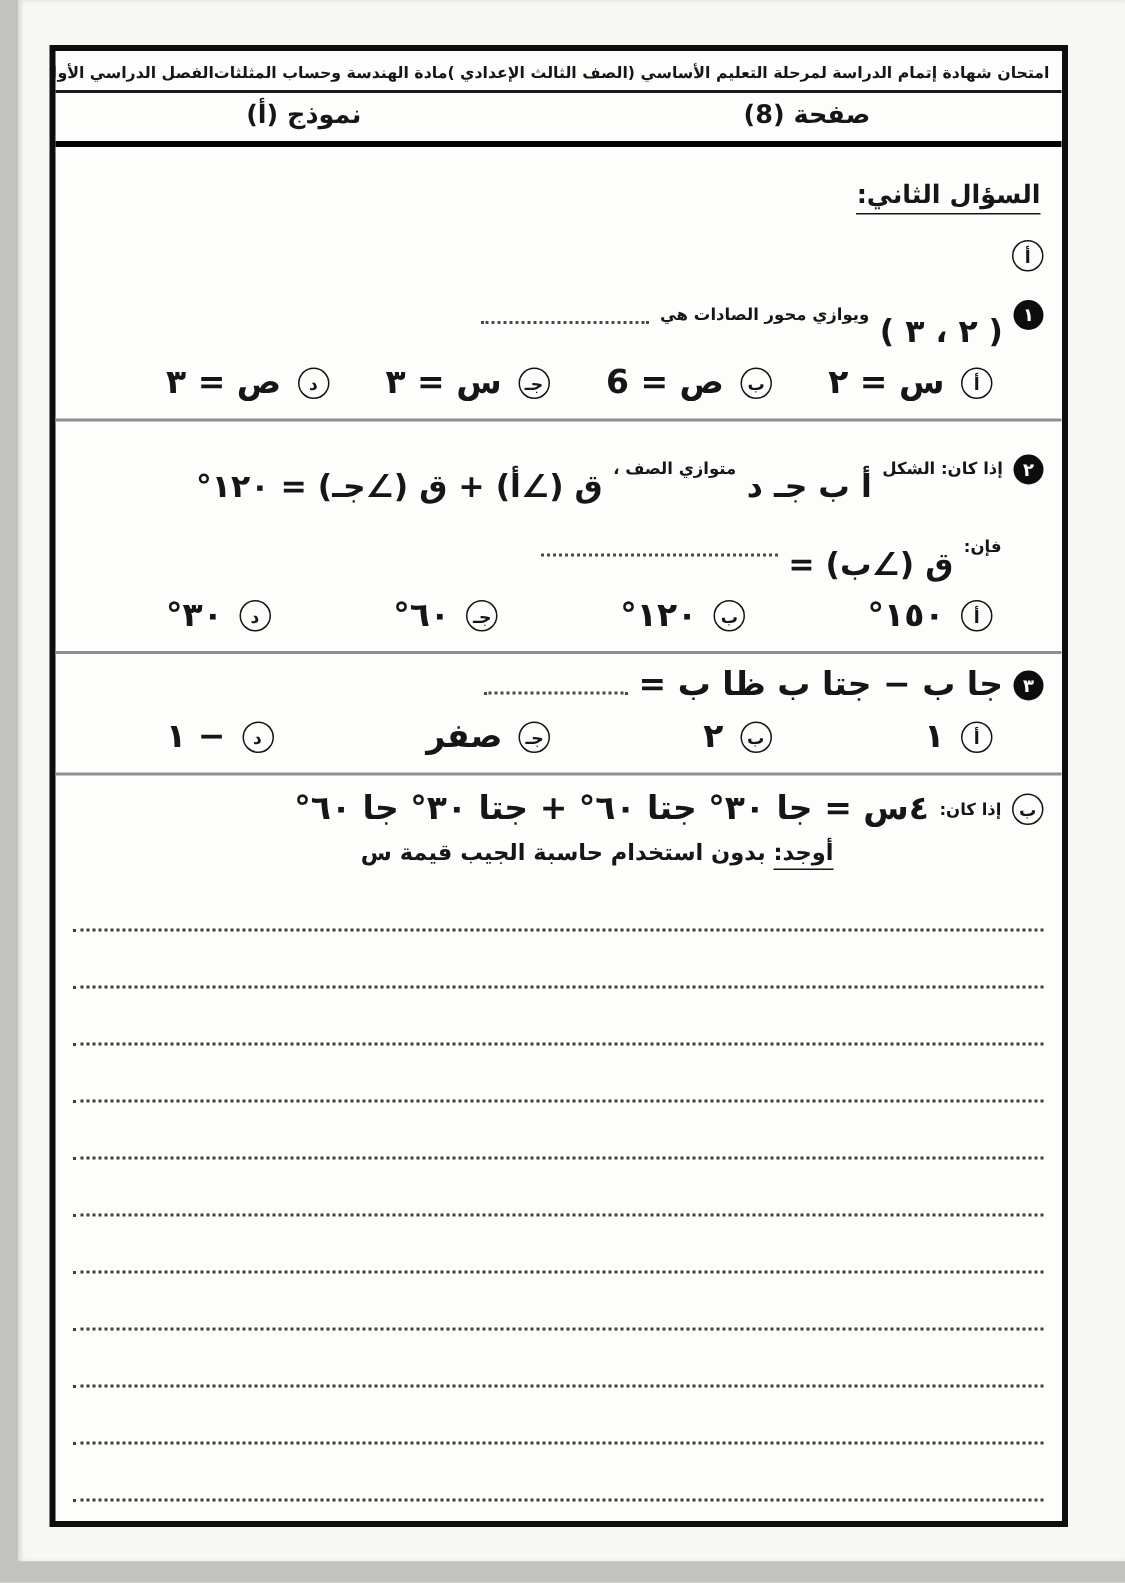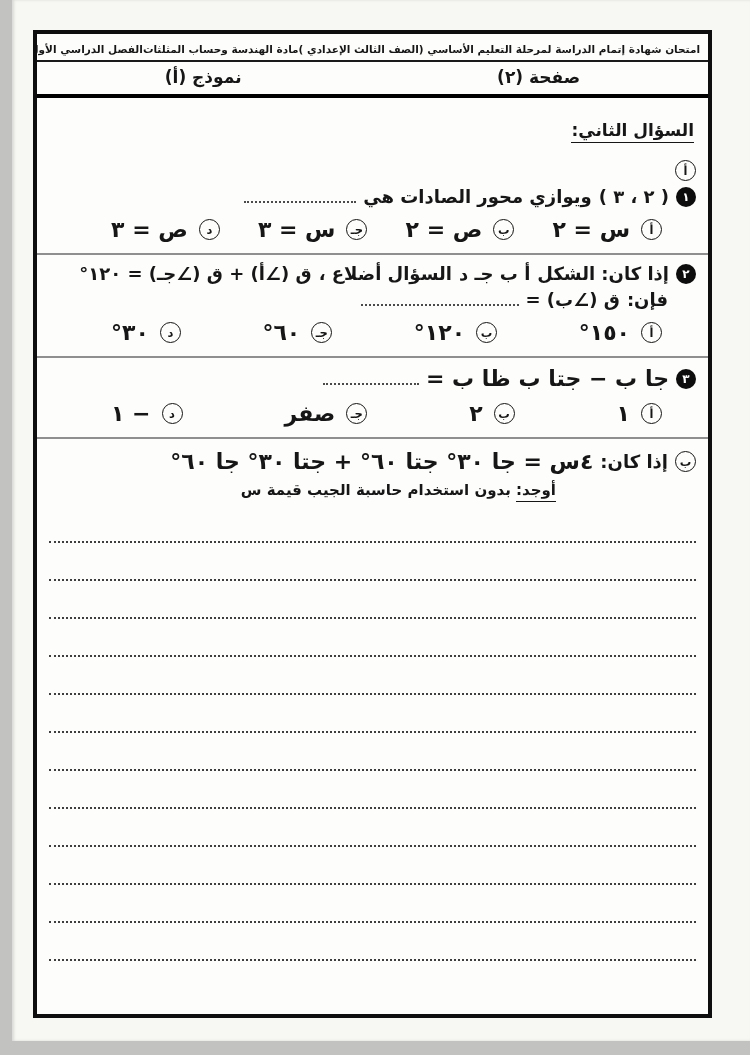--- a/index.html
+++ b/index.html
@@ -43,24 +43,24 @@
   .circ{
     display:inline-flex;align-items:center;justify-content:center;
     min-width:21px;height:21px;border:1.7px solid #141414;border-radius:50%;
     font-size:11.5px;font-weight:bold;box-sizing:border-box;flex-shrink:0;padding:0 1px;
   }
   .qnum{
     display:inline-flex;align-items:center;justify-content:center;
     width:20px;height:20px;border-radius:50%;background:#0d0d0d;color:#fff;
     font-size:12px;font-weight:bold;flex-shrink:0;
   }
-  .qtext{font-weight:bold;font-size:18px;}
+  .qtext{font-weight:bold;font-size:11px;}
   .instr{font-weight:bold;font-size:15px;}
   .math{font-size:22px;font-weight:bold;white-space:nowrap;}
-  .math-sm{font-size:18px;font-weight:bold;white-space:nowrap;}
+  .math-sm{font-size:21px;font-weight:bold;white-space:nowrap;margin-top:23px;}
   .dots{display:inline-block;border-bottom:2px dotted #4a4a4a;height:11px;}
   .dots-w110{width:112px;}
   .dots-w160{width:158px;}
   .dots-w90{width:96px;}
   .opts{
     display:flex;justify-content:space-between;align-items:center;
     padding:5px 34px 9px 62px;
   }
   .opt{display:flex;align-items:center;gap:11px;}
   .qsep{border:0;border-top:2px solid #8f8f8f;margin:2px -12px 8px;}
@@ -75,21 +75,21 @@
 <div class="photo">
   <div class="paper">
     <div class="frame">
 
       <div class="hdr1">
         <span class="t-exam">امتحان شهادة إتمام الدراسة لمرحلة التعليم الأساسي (الصف الثالث الإعدادي )</span>
         <span class="t-subj">مادة الهندسة وحساب المثلثات</span>
         <span class="t-term">الفصل الدراسي الأول – يناير ٢٠٢٦</span>
       </div>
       <div class="hdr2">
-        <span>صفحة (٢)</span>
+        <span>صفحة (8)</span>
         <span>نموذج (أ)</span>
       </div>
 
       <div class="content">
 
         
         <span class="sec-title u">السؤال الثاني:</span>
 
         
         <div class="row">
@@ -103,39 +103,39 @@
           <span class="qtext">ويوازي محور الصادات هي</span>
           <span class="dots dots-w110"></span>
         </div>
         <div class="opts">
           <div class="opt">
             <span class="circ">أ</span>
             <span class="math">س = ٢</span>
           </div>
           <div class="opt">
             <span class="circ">ب</span>
-            <span class="math">ص = ٢</span>
+            <span class="math">ص = 6</span>
           </div>
           <div class="opt">
             <span class="circ">جـ</span>
             <span class="math">س = ٣</span>
           </div>
           <div class="opt">
             <span class="circ">د</span>
             <span class="math">ص = ٣</span>
           </div>
         </div>
         <hr class="qsep">
 
         
         <div class="row">
           <span class="qnum">٢</span>
           <span class="qtext">إذا كان: الشكل</span>
           <span class="math-sm">أ ب جـ د</span>
-          <span class="qtext">السؤال أضلاع ،</span>
+          <span class="qtext">متوازي الصف ،</span>
           <span class="math-sm">ق (∠أ) + ق (∠جـ) = ١٢٠°</span>
         </div>
         <div class="row indent1">
           <span class="qtext">فإن:</span>
           <span class="math-sm">ق (∠ب) =</span>
           <span class="dots dots-w160"></span>
         </div>
         <div class="opts">
           <div class="opt">
             <span class="circ">أ</span>

